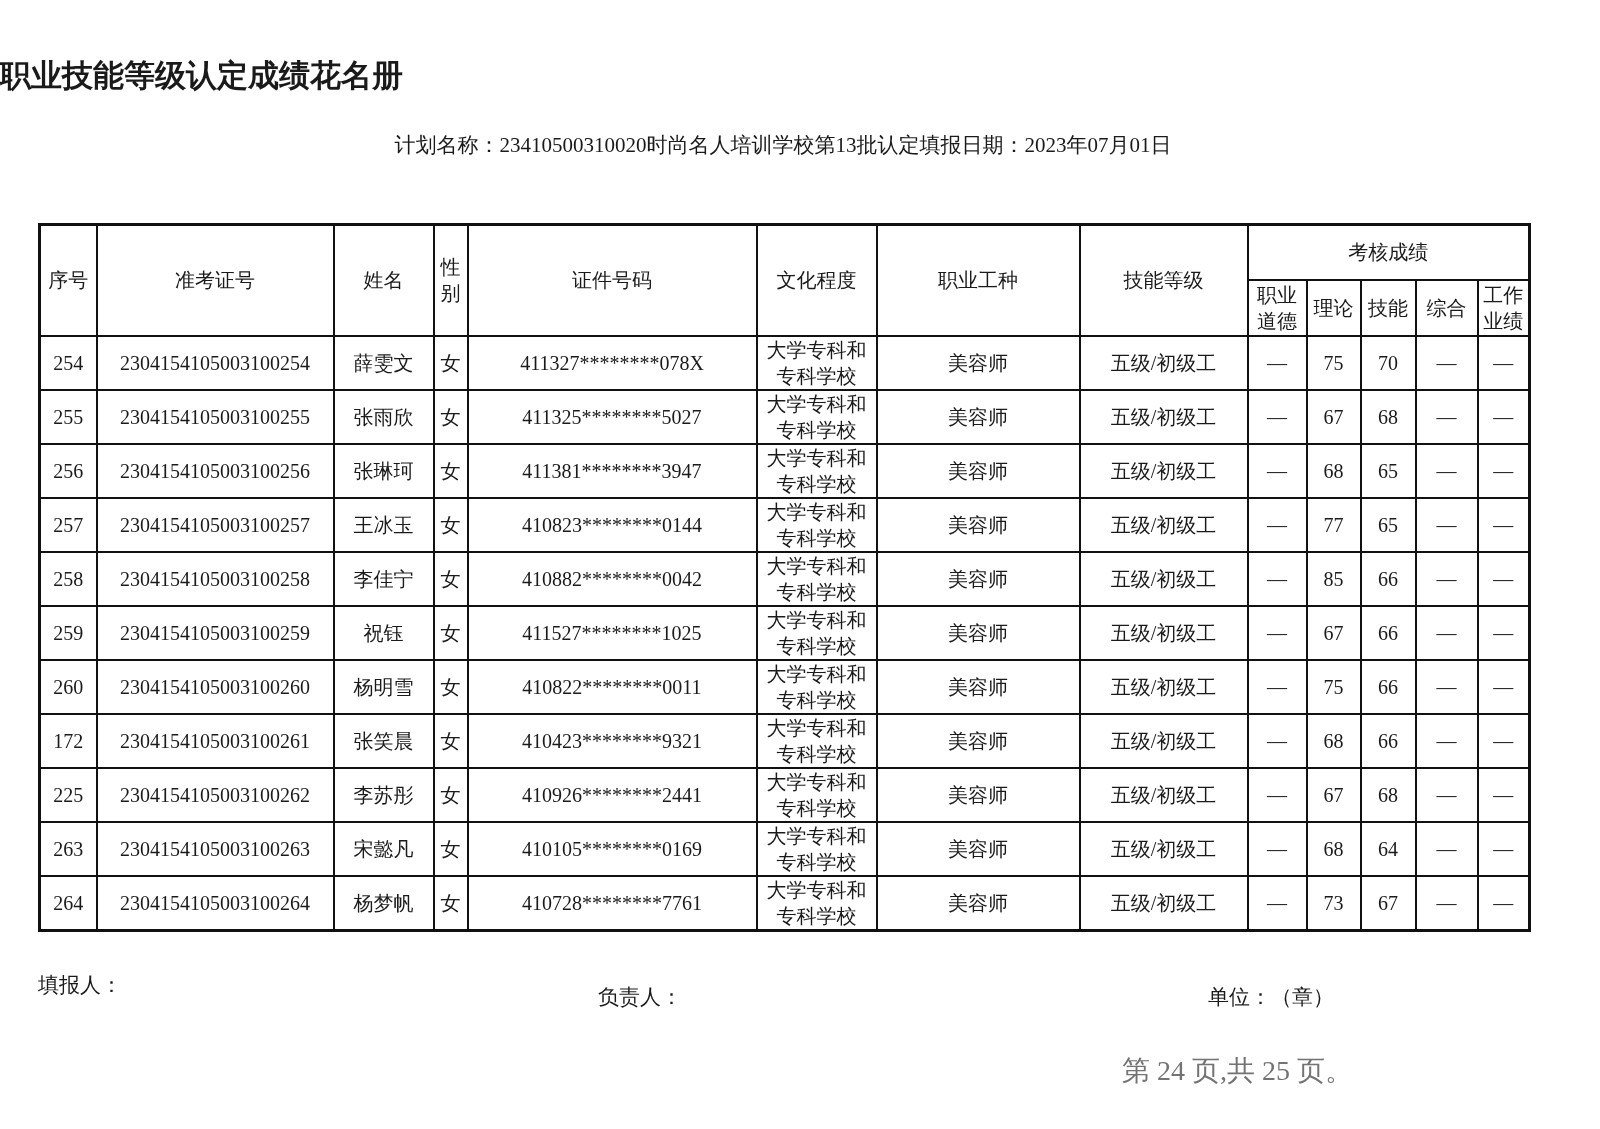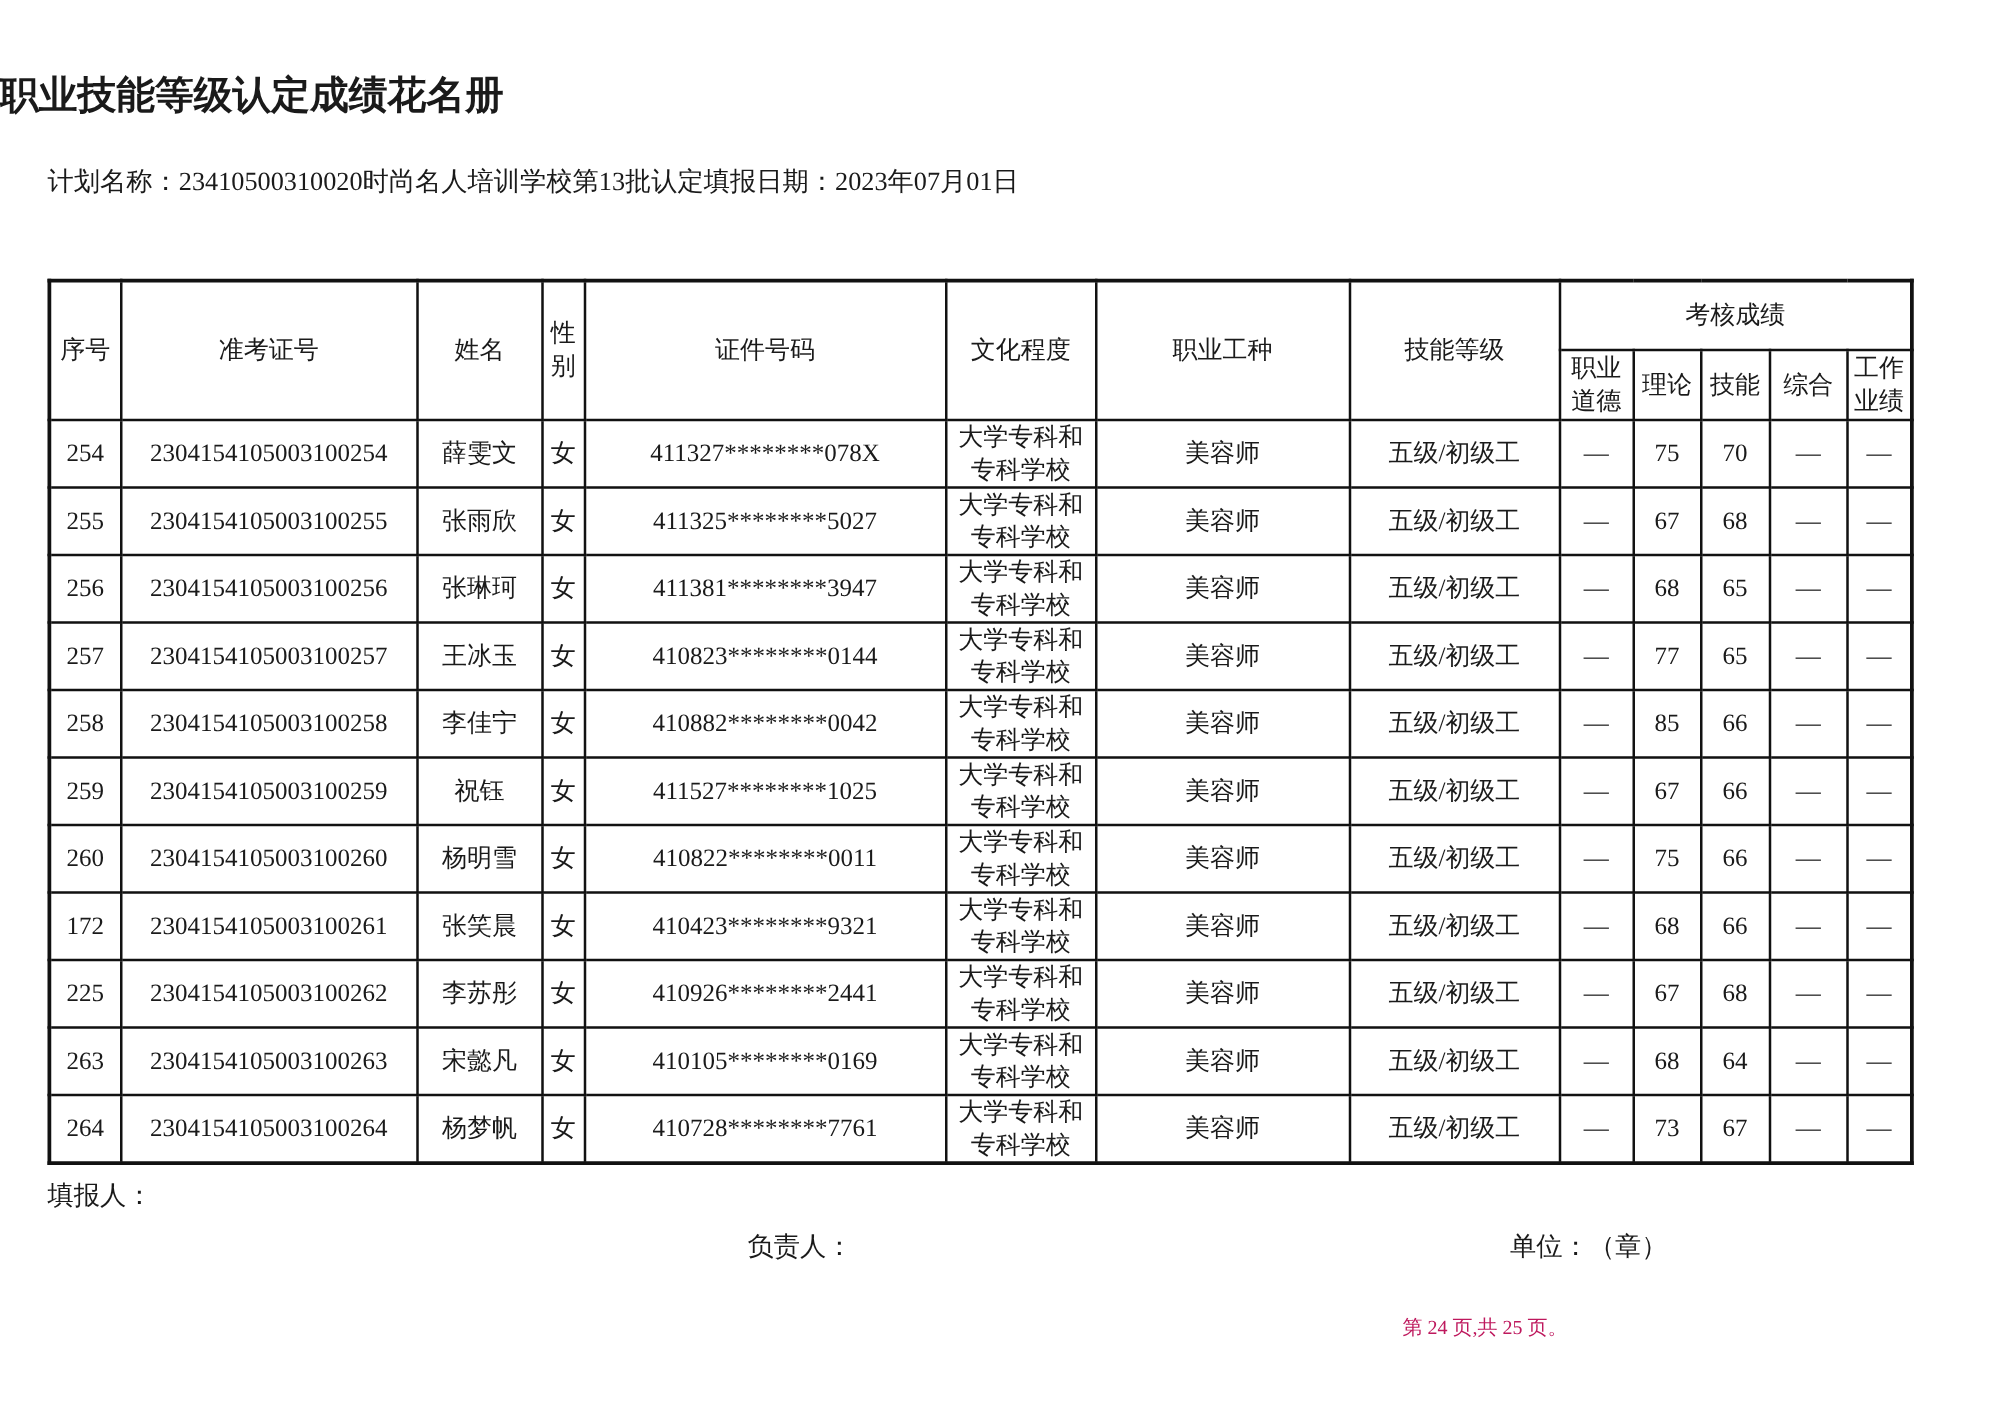--- a/index.html
+++ b/index.html
@@ -13,21 +13,21 @@
 
   .doc-title {
     position: absolute; top: 55px; left: 0; width: 1570px;
     margin: 0; 
     font-family: "Liberation Sans", "DejaVu Sans", sans-serif;
     font-weight: bold; font-size: 31px; color: #1a1a1a;
   }
 
   .meta-row {
     position: absolute; left: 38px; width: 1490px;
-    display: flex; justify-content: flex-start;
+    display: flex; justify-content: center;
     font-size: 21px; color: #1a1a1a;
   }
   .meta-row-1 { top: 131px; }
   .meta-row-2 { top: 186px; }
 
   table.score-table {
     position: absolute; top: 223px; left: 38px;
     width: 1490px; table-layout: fixed;
     border-collapse: collapse;
     border: 3px solid #111;
@@ -38,24 +38,24 @@
     font-weight: normal; font-size: 20px; line-height: 1.3;
     padding: 0; overflow: hidden;
   }
   .score-table thead tr.hrow1 { height: 55px; }
   .score-table thead tr.hrow2 { height: 56px; }
   .score-table tbody tr { height: 47px; }
   .score-table td.c-edu { padding: 0 9px; }
   .score-table th.h-wrap { padding: 0 4px; }
 
   .footer-label { position: absolute; font-size: 21px; color: #1a1a1a; }
-  .footer-filler  { top: 942px; left: 38px; }
+  .footer-filler  { top: 971px; left: 38px; }
   .footer-manager { top: 983px; left: 598px; }
   .footer-unit    { top: 983px; left: 1208px; }
-  .page-info { position: absolute; top: 1052px; left: 1122px; font-size: 16px; color: #be185d; }
+  .page-info { position: absolute; top: 1052px; left: 1122px; font-size: 28px; color: #737373; }
 </style>
 </head>
 <body>
 
 <div class="page">
 
   <h1 class="doc-title">职业技能等级认定成绩花名册</h1>
 
   <div class="meta-row meta-row-1">
     <div><span>计划名称：</span><span>23410500310020时尚名人培训学校第13批认定</span></div>

